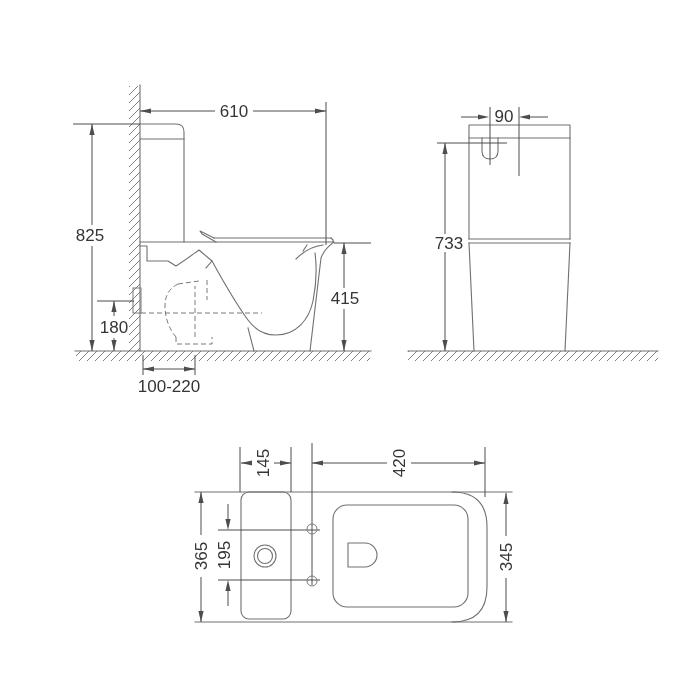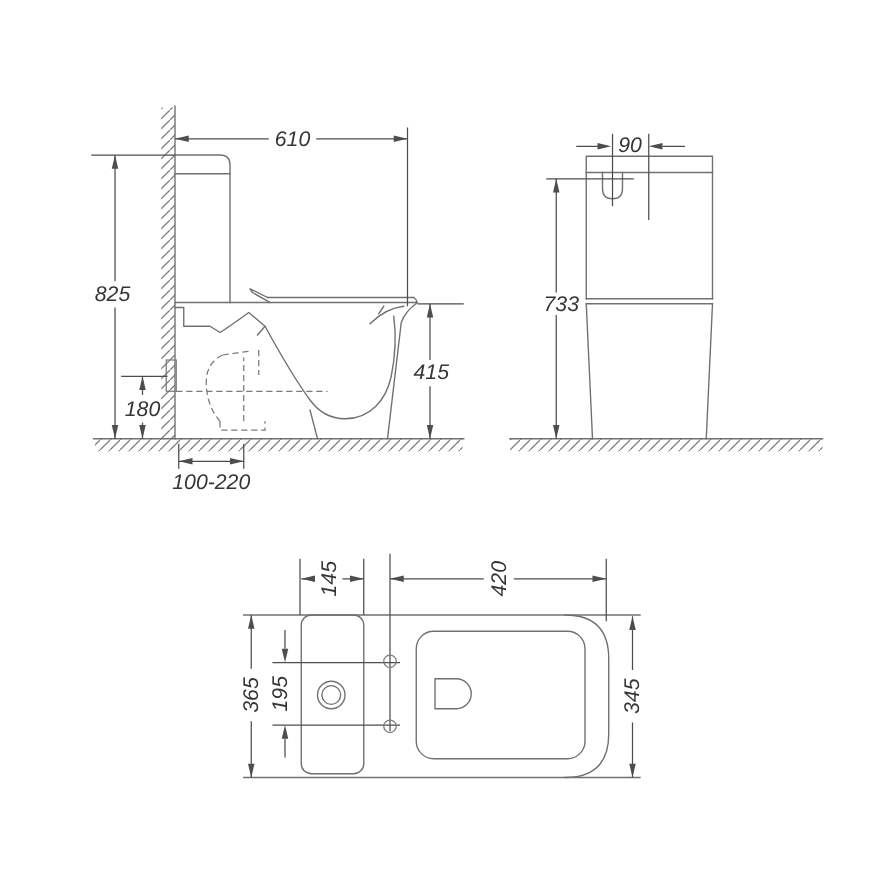--- a/index.html
+++ b/index.html
@@ -1,16 +1,16 @@
 <!DOCTYPE html>
 <html><head>
 <meta charset="utf-8">
 <style>
   html,body{margin:0;padding:0;background:#ffffff;width:700px;height:700px;}
-  #stage{position:relative;width:700px;height:700px;background:#fff;overflow:hidden;font-style:italic;}
+  #stage{position:relative;width:700px;height:700px;background:#fff;overflow:hidden;}
   svg{display:block;}
   .ln{fill:none;stroke:#707070;stroke-width:1.1;stroke-linecap:square;stroke-linejoin:round;}
   .thin{fill:none;stroke:#7a7a7a;stroke-width:1;}
   .dash{fill:none;stroke:#7a7a7a;stroke-width:1;stroke-dasharray:5 3;}
   .dim{fill:none;stroke:#4d4d4d;stroke-width:1;}
   .arr{fill:#4d4d4d;stroke:none;}
   .hatch-fill{fill:url(#hatchpat);stroke:none;}
   text{font-family:"Liberation Sans","DejaVu Sans",sans-serif;font-size:17px;fill:#353537;}
   .mid{text-anchor:middle;}
 </style>

